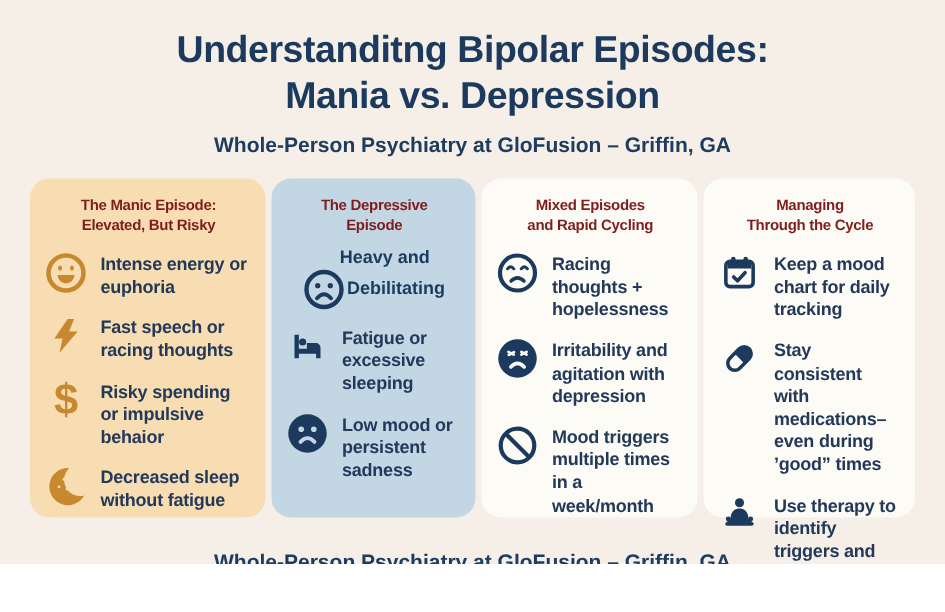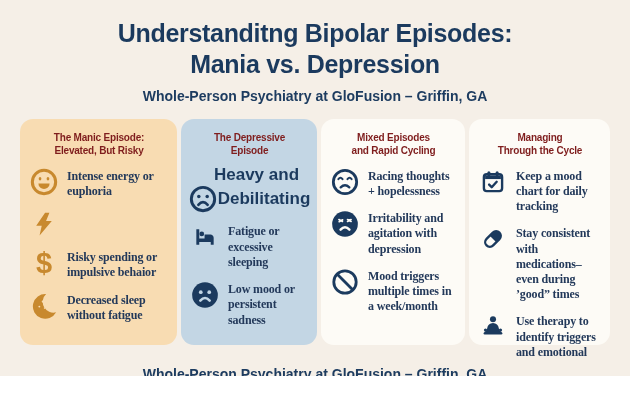--- a/index.html
+++ b/index.html
@@ -26,33 +26,33 @@
   }
   .card-manic{width:157px;background:#f8dcb2;}
   .card-depressive{width:136px;background:#c3d6e4;}
   .card-light{background:#fdfbf6;}
   .card-mixed{width:144px;}
   .card-managing{width:141px;}
   .card-title{
     margin:0 0 10px 0;font-size:10px;line-height:1.28;font-weight:700;
     text-align:center;color:#7f1d1d;letter-spacing:-0.2px;
   }
-  .subhead{font-weight:800;font-size:17px;line-height:1.28;margin:-4px 0 10px 0;}
+  .subhead{font-weight:800;font-size:12px;line-height:1.28;margin:-4px 0 10px 0;}
   .subhead-line1{text-align:center;margin-left:14px;}
   .subhead-row{display:flex;align-items:center;gap:1px;justify-content:center;}
   .item{display:flex;align-items:flex-start;gap:9px;margin-bottom:11px;}
   .item:last-child{margin-bottom:0;}
   .icon{flex:0 0 28px;width:28px;height:28px;display:flex;align-items:center;justify-content:center;}
   .icon svg{display:block;}
   .ic-orange{color:#c8892e;}
   .ic-navy{color:#1b3a5e;}
   .dollar{font-size:29px;font-weight:800;line-height:26px;}
   .item-text{
     font-size:12px;line-height:1.27;font-weight:600;color:#23395a;
-    letter-spacing:-0.15px;padding-top:1px;font-family:Liberation Serif, serif;
+    letter-spacing:-0.15px;padding-top:1px;
   }
   .footer{
     text-align:center;margin-top:21px;font-size:14px;font-weight:700;color:#1d3c60;
   }
 </style>
 </head>
 <body>
 
 <div class="page">
 
@@ -77,20 +77,21 @@
         </span>
         <span class="item-text">Intense energy or euphoria</span>
       </div>
 
       <div class="item">
         <span class="icon ic-orange">
           <svg width="26" height="26" viewBox="0 0 24 24">
               <path d="M13 1.5 L4.8 13.5 h5.1 L7.9 22.5 L19.2 9.2 h-5.3 L17 1.5 z" fill="currentColor"></path>
             </svg>
         </span>
+        <span class="item-text">Fast speech or racing thoughts</span>
       </div>
 
       <div class="item">
         <span class="icon ic-orange dollar">$</span>
         <span class="item-text">Risky spending or impulsive behaior</span>
       </div>
 
       <div class="item">
         <span class="icon ic-orange">
           <svg width="28" height="28" viewBox="0 0 24 24">

